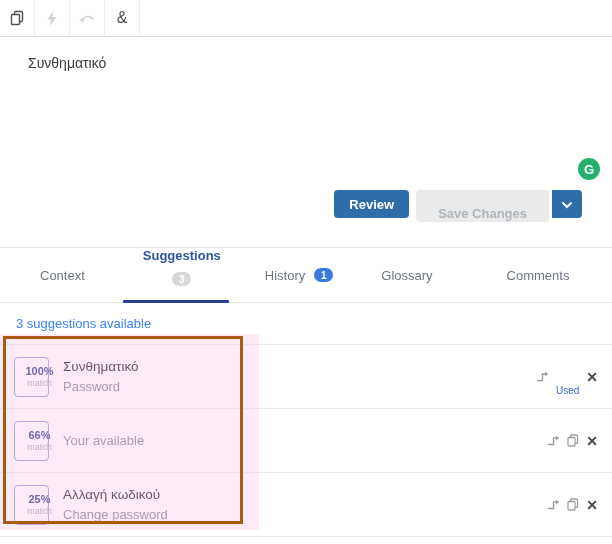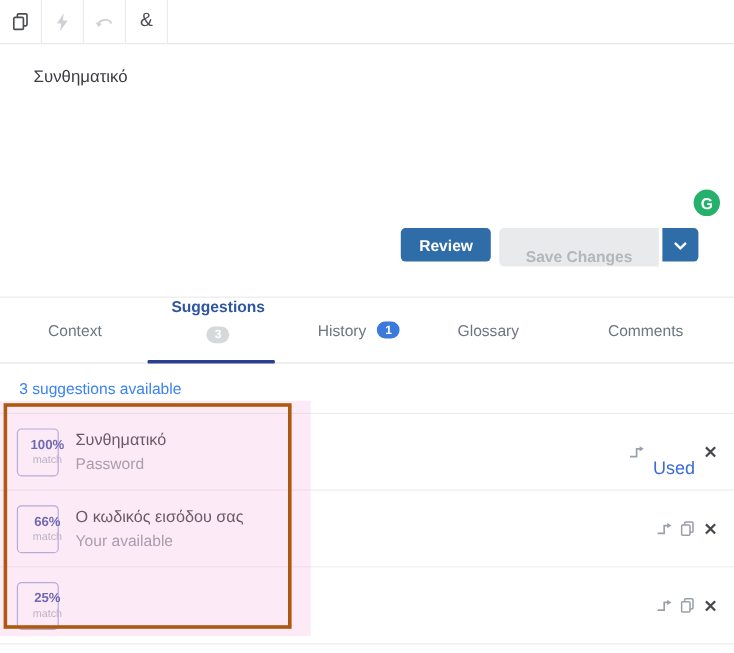--- a/index.html
+++ b/index.html
@@ -56,21 +56,21 @@
   .match-badge { width:35px; height:40px; border:1px solid #9ea7d8; border-radius:4px;
                  display:flex; flex-direction:column; align-items:center; justify-content:center;
                  background:#fff; flex:none;padding-left:16px; }
   .match-pct { font-size:11px; font-weight:700; color:#3c4ba0; line-height:1.2; }
   .match-lbl { font-size:9px; color:#aab0bd; line-height:1.2; }
   .srow-texts { margin-left:14px; }
   .srow-text { font-size:13.5px; color:#33363b; margin-bottom:5px; }
   .srow-trans { font-size:13px; color:#8e939b; }
   .srow-actions { margin-left:auto; display:flex; align-items:center; gap:7px; }
   .act-icon { display:flex; align-items:center; color:#9aa0a8; cursor:pointer; }
-  .used-label { font-size:15px; color:#3c6bd4; cursor:pointer;margin-top:28px; }
+  .used-label { font-size:10px; color:#3c6bd4; cursor:pointer;margin-top:28px; }
   .close-x { font-size:14px; color:#45484d; font-weight:600; line-height:1; cursor:pointer; }
 
   
   .ann-pink { position:absolute; left:0; top:334px; width:259px; height:196px;
               background:rgba(244,183,221,0.28); pointer-events:none; z-index:5; }
   .ann-orange { position:absolute; left:3px; top:336px; width:240px; height:188px;
                 border:3px solid #ad5a10; pointer-events:none; z-index:6; }
 </style>
 </head>
 <body>
@@ -167,21 +167,20 @@
         <span class="close-x">✕</span>
       </div>
     </div>
 
     <div class="srow">
       <div class="match-badge">
         <div class="match-pct">66%</div>
         <div class="match-lbl">match</div>
       </div>
       <div class="srow-texts">
-        <div class="srow-text">Ο κωδικός εισόδου σας</div>
         <div class="srow-trans">Your available</div>
       </div>
       <div class="srow-actions">
         <span class="act-icon">
           <svg width="13" height="12" viewBox="0 0 13 12" fill="none" stroke="currentColor" stroke-width="1.4">
             <polyline points="1,9.5 6.5,9.5 6.5,3 10,3"></polyline>
             <path d="M9 0.8 L12.5 3 L9 5.2 Z" fill="currentColor" stroke="none"></path>
           </svg>
         </span>
         <span class="act-icon">
@@ -192,20 +191,24 @@
         </span>
         <span class="close-x">✕</span>
       </div>
     </div>
 
     <div class="srow">
       <div class="match-badge">
         <div class="match-pct">25%</div>
         <div class="match-lbl">match</div>
       </div>
+      <div class="srow-texts">
+        <div class="srow-text">Αλλαγή κωδικού</div>
+        <div class="srow-trans">Change password</div>
+      </div>
       <div class="srow-actions">
         <span class="act-icon">
           <svg width="13" height="12" viewBox="0 0 13 12" fill="none" stroke="currentColor" stroke-width="1.4">
             <polyline points="1,9.5 6.5,9.5 6.5,3 10,3"></polyline>
             <path d="M9 0.8 L12.5 3 L9 5.2 Z" fill="currentColor" stroke="none"></path>
           </svg>
         </span>
         <span class="act-icon">
           <svg width="12" height="13" viewBox="0 0 12 13" fill="none" stroke="currentColor" stroke-width="1.3">
             <rect x="3.5" y="1" width="7" height="8.5" rx="1"></rect>

